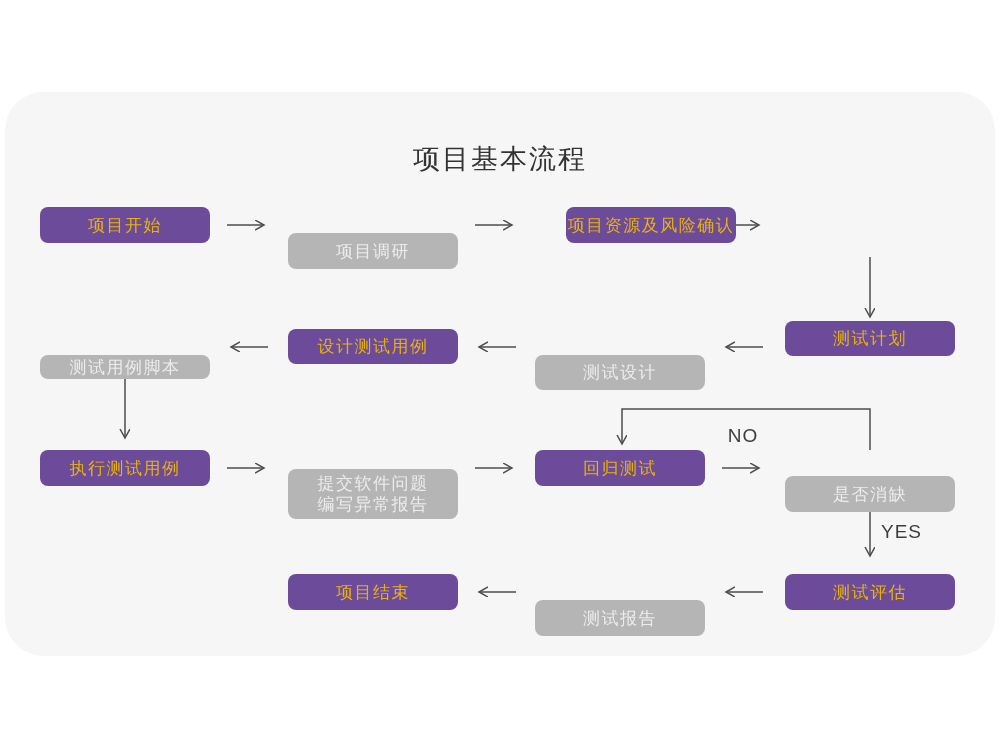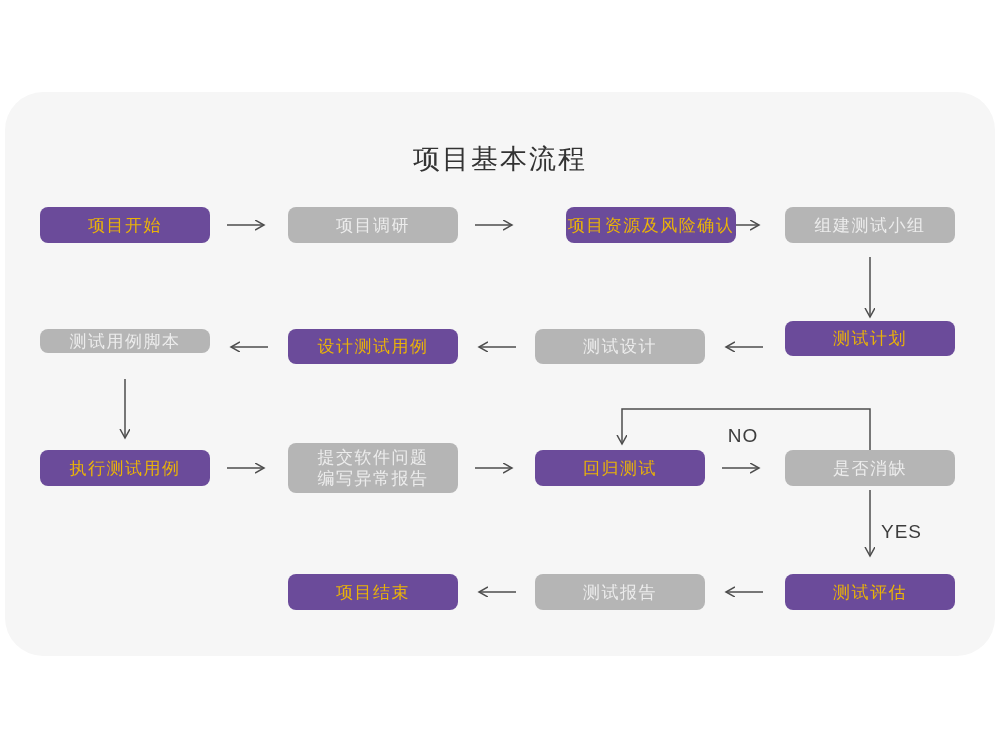--- a/index.html
+++ b/index.html
@@ -6,21 +6,21 @@
   .canvas{position:relative;width:1000px;height:750px;background:#ffffff;overflow:hidden;
           font-family:"Liberation Sans","DejaVu Sans",sans-serif;}
   .panel{position:absolute;left:5px;top:92px;width:990px;height:564px;
          background:var(--panel,#f6f6f6);border-radius:38px;}
   .title{position:absolute;left:0;top:141px;width:100%;text-align:center;
          font-size:27px;letter-spacing:2px;color:#333333;font-weight:500;}
   .node{position:absolute;width:170px;height:36px;border-radius:8px;
         display:flex;align-items:center;justify-content:center;
         font-size:17px;letter-spacing:1.5px;line-height:21px;text-align:center;}
   .node.purple{background:var(--purple,#6b4b9a);color:#eab308;}
-  .node.gray{background:var(--gray,#b5b5b5);color:rgba(255,255,255,0.75);}
+  .node.gray{background:var(--gray,#b5b5b5);color:rgba(255,255,255,0.75);margin-top:26px;}
   .node.multiline{height:50px;white-space:pre-line;}
   .edges{position:absolute;left:0;top:0;width:1000px;height:750px;pointer-events:none;}
   .edge{stroke:var(--arrow,#4d4d4d);stroke-width:1.5;fill:none;}
   .ah-path{stroke:var(--arrow,#4d4d4d);stroke-width:1.5;fill:none;}
   .edge-label{position:absolute;font-size:19px;color:#3d3d3d;letter-spacing:1px;}
   .label-no{left:718px;top:413px;width:50px;text-align:center;margin-top:12px;}
   .label-yes{left:881px;top:521px;}
 </style>
 </head>
 <body>
@@ -56,21 +56,20 @@
 
     <line class="edge" marker-end="url(#ah)" x1="870" y1="490" x2="870" y2="556"></line>
 
     <line class="edge" marker-end="url(#ah)" x1="763" y1="592" x2="726" y2="592"></line>
     <line class="edge" marker-end="url(#ah)" x1="516" y1="592" x2="479" y2="592"></line>
   </svg>
 
   <div class="node purple" style="left:40px;top:207px">项目开始</div>
   <div class="node gray" style="left:288px;top:207px">项目调研</div>
   <div class="node purple" style="left:566px;top:207px">项目资源及风险确认</div>
-  <div class="node gray" style="left:785px;top:207px">组建测试小组</div>
 
   <div class="node gray" style="left:40px;top:329px;height:24px">测试用例脚本</div>
   <div class="node purple" style="left:288px;top:329px;height:35px">设计测试用例</div>
   <div class="node gray" style="left:535px;top:329px;height:35px">测试设计</div>
   <div class="node purple" style="left:785px;top:321px;height:35px">测试计划</div>
 
   <div class="node purple" style="left:40px;top:450px">执行测试用例</div>
   <div class="node gray multiline" style="left:288px;top:443px">提交软件问题
 编写异常报告</div>
   <div class="node purple" style="left:535px;top:450px">回归测试</div>

